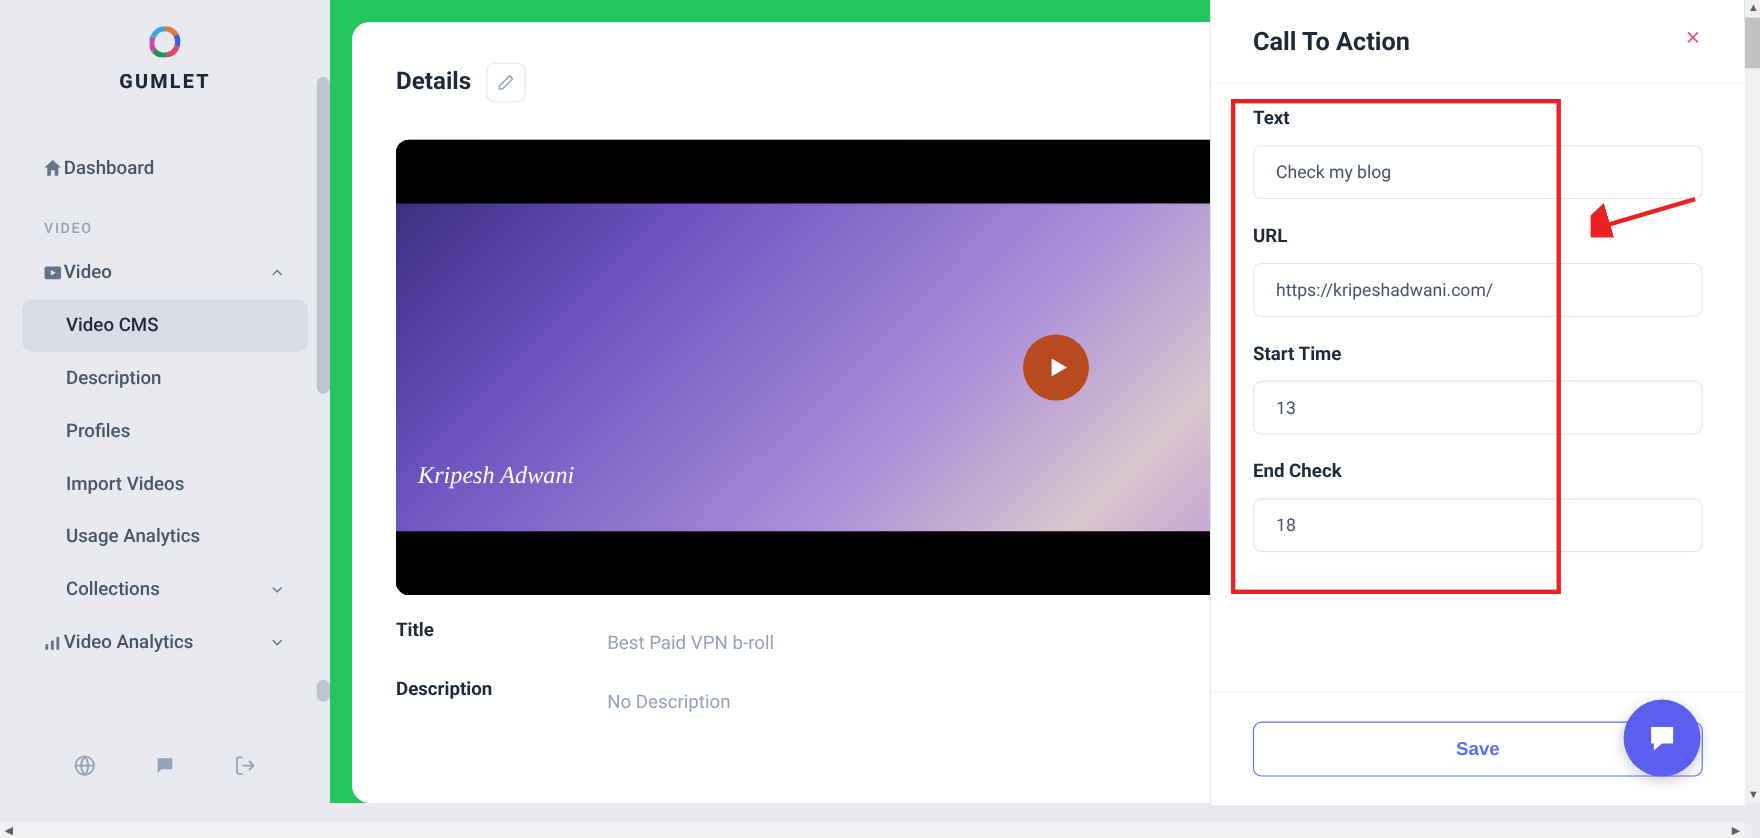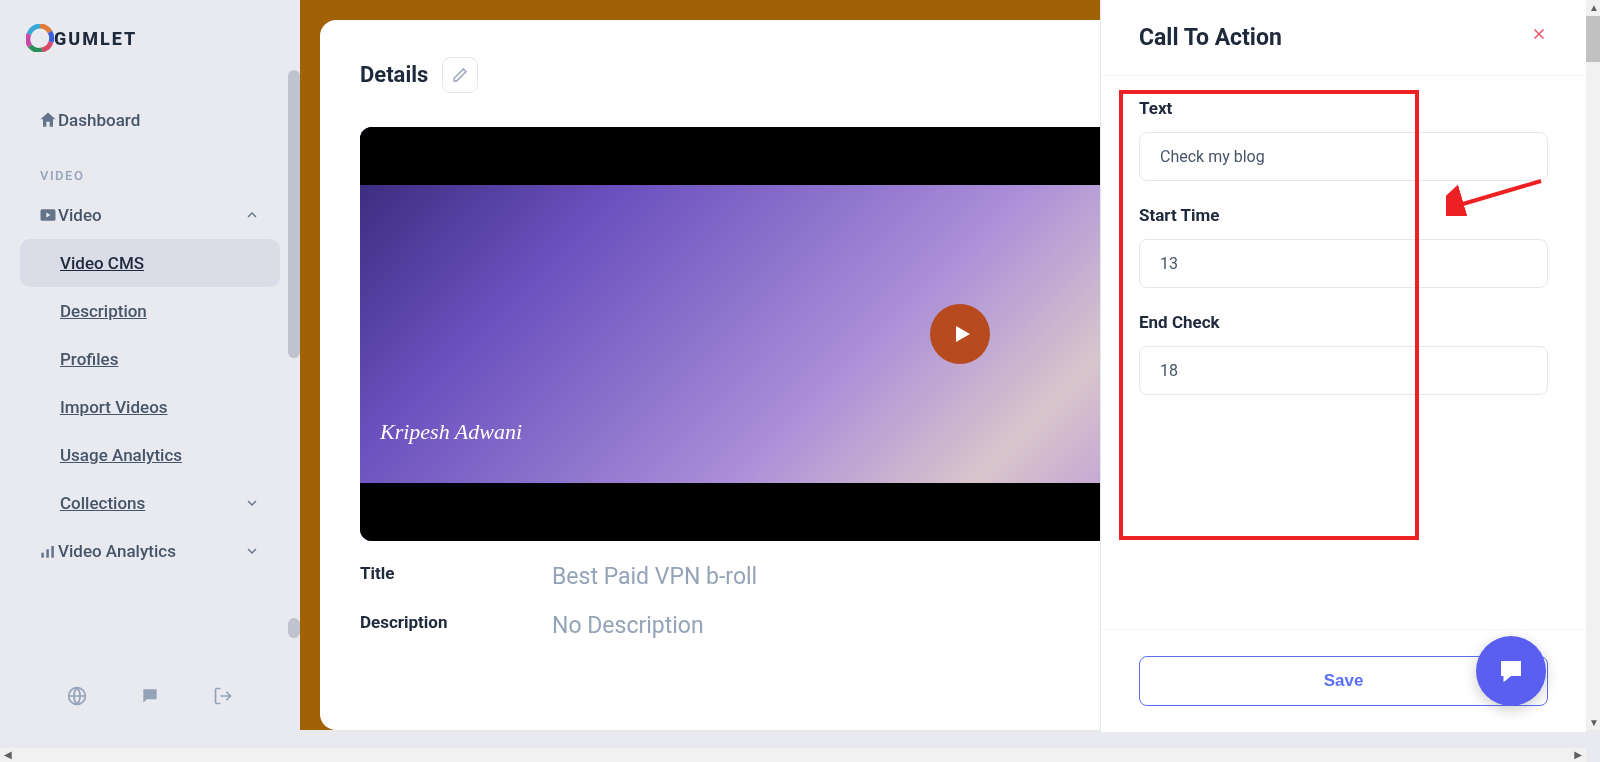--- a/index.html
+++ b/index.html
@@ -2,60 +2,60 @@
 <html><head>
   <meta charset="utf-8">
   <style>
     * { margin: 0; padding: 0; box-sizing: border-box; }
     body { font-family: -apple-system, BlinkMacSystemFont, 'Segoe UI', Roboto, sans-serif; background: #e8eaf0; color: #1e293b; width: 1600px; height: 762px; overflow: hidden; position: relative; }
     
     .app { display: flex; height: 730px; }
     
     
     .sidebar { width: 300px; background: #e8eaf0; display: flex; flex-direction: column; position: relative; }
-    .logo-wrap { display: flex; align-items: center; padding: 24px 26px; }
+    .logo-wrap { display: flex; align-items: center; gap: 12px; padding: 24px 40px; flex-direction: column; }
     .logo-mark { width: 28px; height: 28px; }
     .logo-text { font-weight: 800; letter-spacing: 2px; font-size: 18px; color: #1e293b; }
     
     .nav { flex: 1; padding: 20px 20px; overflow-y: auto; }
     .nav-item { display: flex; align-items: center; padding: 14px 18px; border-radius: 10px; color: #475569; cursor: pointer; font-size: 17px; font-weight: 500; }
-    .nav-item.sub { padding-left: 40px; text-decoration: underline; }
+    .nav-item.sub { padding-left: 40px; }
     .nav-item.active { background: #dadde8; color: #1e293b; }
     .nav-icon { width: 20px; height: 20px; display: flex; align-items: center; justify-content: center; color: #64748b; }
     .chevron { margin-left: auto; }
     .section-label { font-size: 13px; letter-spacing: 1.5px; color: #94a3b8; padding: 24px 20px 8px; font-weight: 500; }
     
     .sidebar-footer { display: flex; justify-content: space-around; padding: 20px 40px; }
     .footer-icon { color: #94a3b8; cursor: pointer; }
     
     .sidebar-scroll { position: absolute; right: 0; top: 70px; width: 12px; height: 288px; background: #bfc3d0; border-radius: 6px; }
     .sidebar-scroll2 { position: absolute; right: 0; top: 618px; width: 12px; height: 20px; background: #bfc3d0; border-radius: 6px; }
     
     
-    .main { flex: 1; background: #a16207; padding: 20px 0 0 0; overflow: hidden; }
+    .main { flex: 1; background: #22c55e; padding: 20px 0 0 0; overflow: hidden; }
     .card { background: #fff; border-radius: 16px; margin: 0 0 0 20px; padding: 30px 40px; height: 100%; position: relative; }
     
     .header-row { display: flex; align-items: center; gap: 14px; margin-bottom: 28px; }
     .details-title { font-size: 22px; font-weight: 700; color: #1e293b; }
     .edit-btn { width: 36px; height: 36px; border: 1px solid #e2e8f0; border-radius: 8px; display: flex; align-items: center; justify-content: center; cursor: pointer; color: #94a3b8; }
     .share-group { margin-left: auto; display: flex; align-items: center; border: 1px solid #e2e8f0; border-radius: 10px; overflow: hidden; }
     .share-btn { display: flex; align-items: center; gap: 8px; padding: 14px 22px; color: #5b6ff5; font-weight: 600; cursor: pointer; border-right: 1px solid #e2e8f0; }
     .share-link { padding: 14px 22px; color: #94a3b8; font-size: 16px; white-space: nowrap; overflow: hidden; text-overflow: ellipsis; max-width: 240px; }
     
     .video-player { width: 100%; height: 414px; background: #000; border-radius: 12px; position: relative; overflow: hidden; }
     .video-bg { position: absolute; inset: 0; background: linear-gradient(135deg, #3b2d88 0%, #7d5fe0 20%, #c9a8ff 45%, #ffe8f0 60%, #d4a8ff 75%, #9b6dff 90%); opacity: 0.85; }
     .play-btn { position: absolute; left: 50%; top: 50%; transform: translate(-50%, -50%); width: 60px; height: 60px; border-radius: 50%; background: #b84a1f; display: flex; align-items: center; justify-content: center; cursor: pointer; }
     .play-btn svg { margin-left: 4px; }
     .watermark { position: absolute; left: 20px; bottom: 96px; font-family: cursive; color: #fff; font-size: 22px; font-style: italic; }
     .black-bar-top { position:absolute; top:0; left:0; right:0; height:58px; background:#000; }
     .black-bar-bot { position:absolute; bottom:0; left:0; right:0; height:58px; background:#000; }
     
     .field-row { display: flex; padding: 22px 0; gap: 44px; }
     .field-label { width: 148px; font-weight: 700; color: #1e293b; font-size: 17px; }
-    .field-value { color: #94a3b8; font-size: 23px; }
+    .field-value { color: #94a3b8; font-size: 17px; margin-top: 12px; }
     
     
     .panel { position: absolute; right: 14px; top: 0; bottom: 30px; width: 486px; background: #fff; border-left: 1px solid #e2e8f0; display: flex; flex-direction: column; z-index: 50; }
     .panel-header { display: flex; justify-content: space-between; padding: 24px 38px; border-bottom: 1px solid #f1f5f9; }
     .panel-title { font-size: 23px; font-weight: 700; }
     .close-x { color: #e25563; cursor: pointer; font-size: 20px; }
     .panel-body { flex: 1; padding: 22px 38px; position: relative; overflow: hidden; }
     .form-group { margin-bottom: 24px; }
     .form-label { font-weight: 700; font-size: 17px; margin-bottom: 14px; display: block; }
     .form-input { width: 100%; padding: 14px 20px; border: 1px solid #e2e8f0; border-radius: 8px; font-size: 16px; color: #475569; outline: none; font-family: inherit; }
@@ -238,20 +238,24 @@
           <path d="M6 6l12 12M18 6L6 18"></path>
         </svg>
     </span>
   </div>
   <div class="panel-body">
     <div class="form-group">
       <label class="form-label">Text</label>
       <input class="form-input" value="Check my blog" style="">
     </div>
     <div class="form-group">
+      <label class="form-label">URL</label>
+      <input class="form-input" value="https://kripeshadwani.com/" style="">
+    </div>
+    <div class="form-group">
       <label class="form-label">Start Time</label>
       <input class="form-input" value="13" style="">
     </div>
     <div class="form-group">
       <label class="form-label">End Check</label>
       <input class="form-input" value="18" style="">
     </div>
     <div class="highlight-box"></div>
     <div class="arrow-annot">
       <svg width="100" height="40" viewBox="0 0 100 40">

